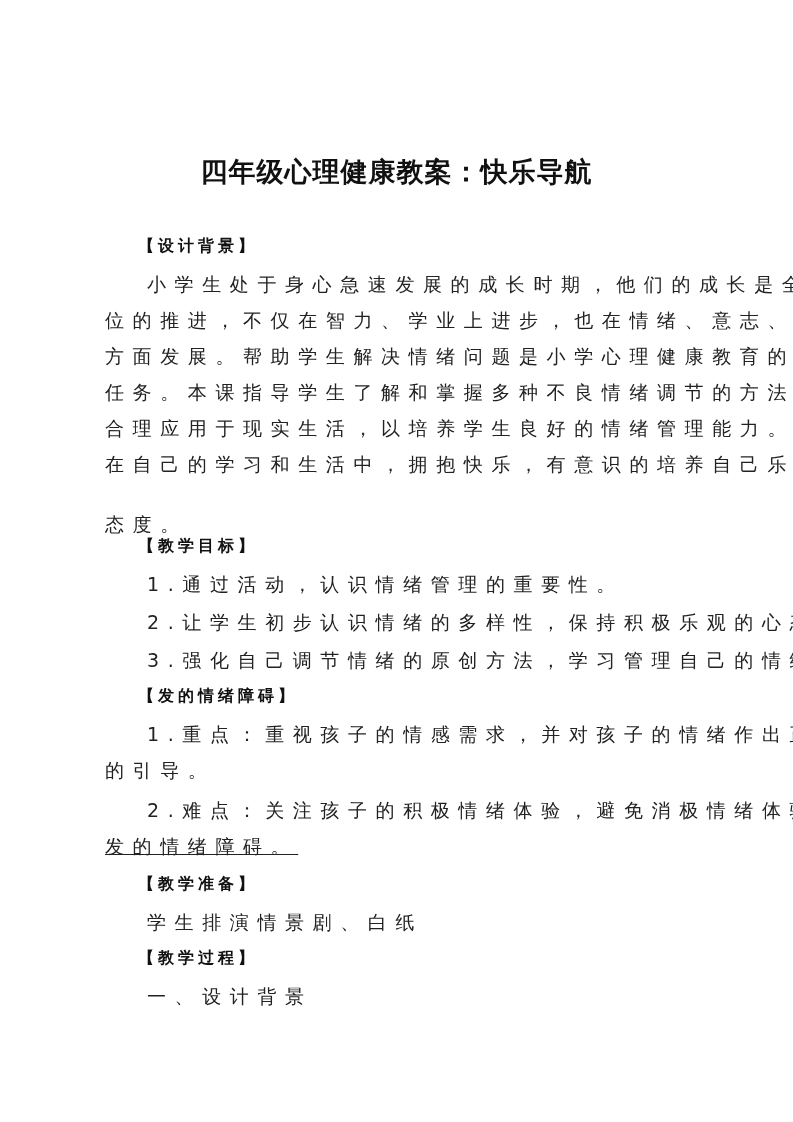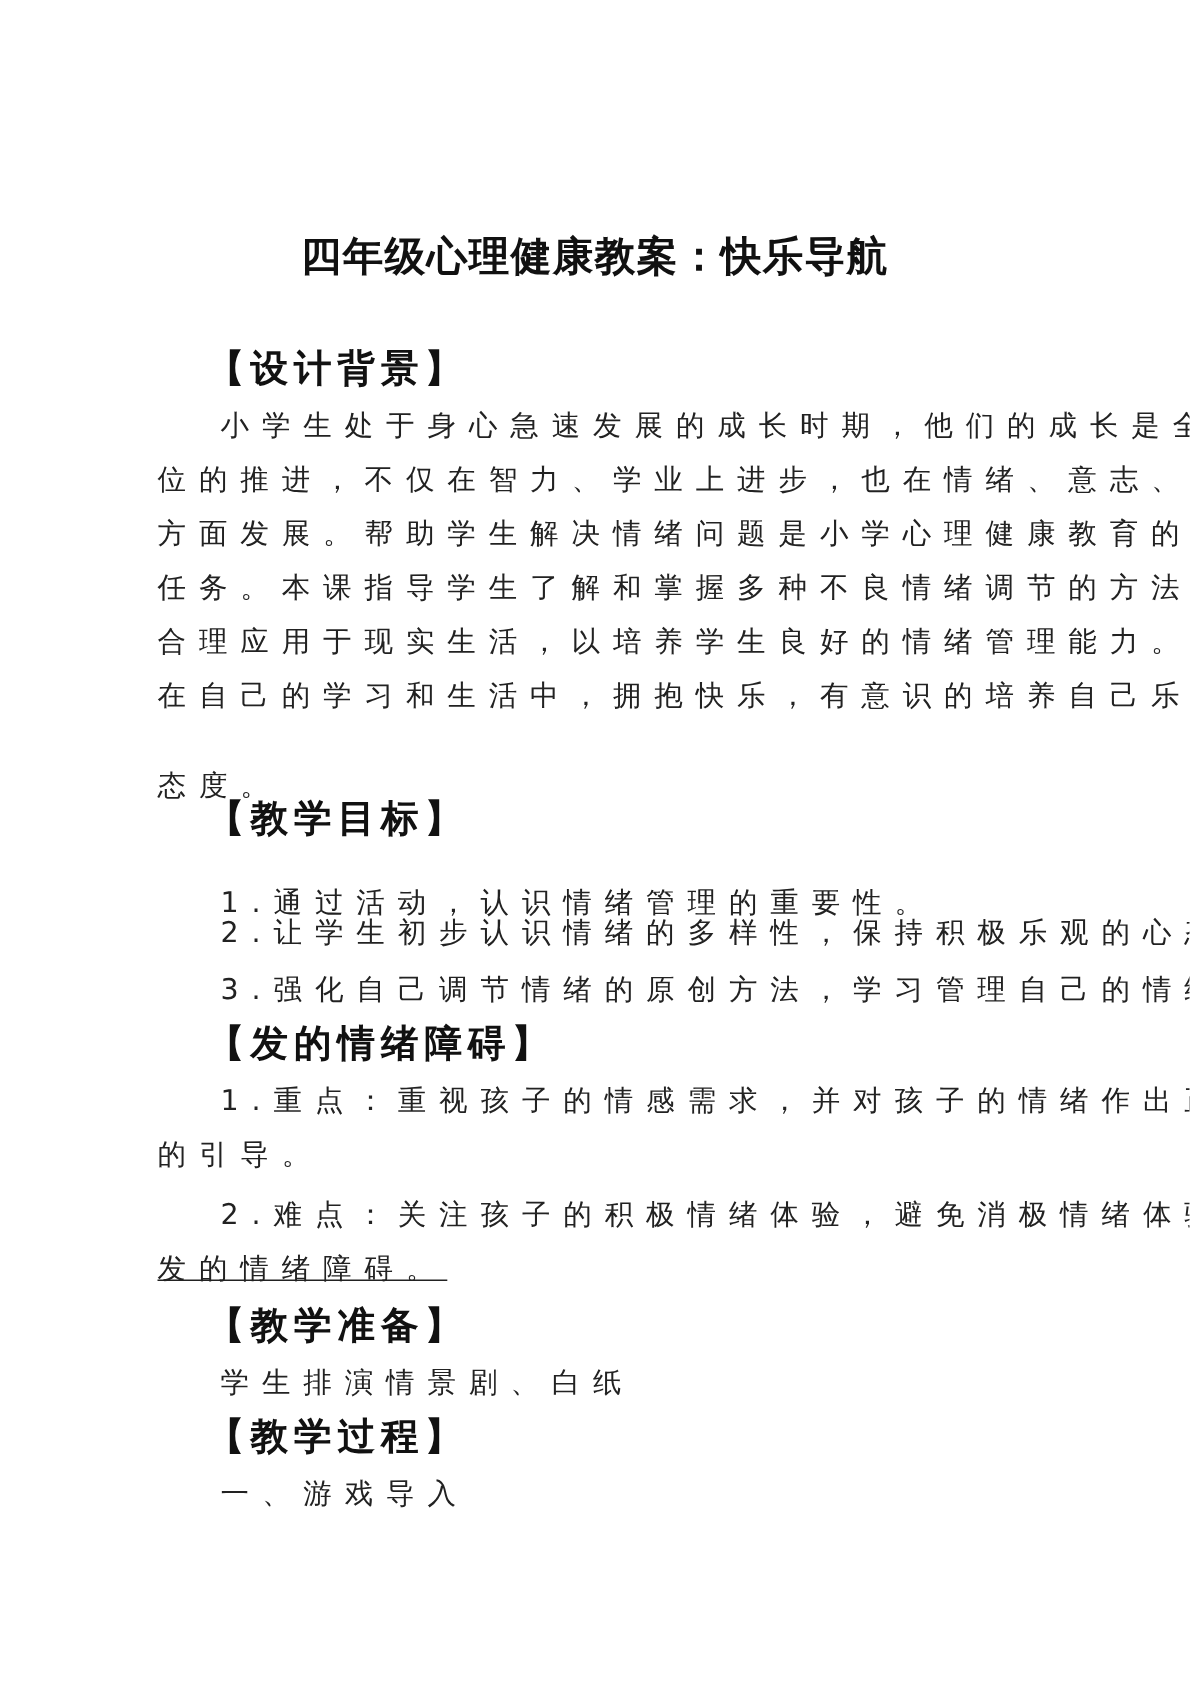--- a/index.html
+++ b/index.html
@@ -42,21 +42,21 @@
       left: 0;
       height: 36px;
       line-height: 36px;
       font-size: 19px;
       white-space: nowrap;
       letter-spacing: 8.6px;
       color: #222;
     }
     .heading {
       font-weight: bold;
-      font-size: 25px;
+      font-size: 16px;
       letter-spacing: 4px;
       color: #111;
     }
     .indent { left: 42px; }
     .indent-h { left: 33px; }
   </style>
 </head>
 <body>
 
 <div class="page">
@@ -67,30 +67,30 @@
     <div class="line heading indent-h" style="top:228px;">【设计背景】</div>
     <div class="line indent" style="top:266px;">小学生处于身心急速发展的成长时期，他们的成长是全方</div>
     <div class="line" style="top:302px;">位的推进，不仅在智力、学业上进步，也在情绪、意志、个性</div>
     <div class="line" style="top:338px;">方面发展。帮助学生解决情绪问题是小学心理健康教育的一项</div>
     <div class="line" style="top:374px;">任务。本课指导学生了解和掌握多种不良情绪调节的方法，并</div>
     <div class="line" style="top:410px;">合理应用于现实生活，以培养学生良好的情绪管理能力。能够</div>
     <div class="line" style="top:446px;">在自己的学习和生活中，拥抱快乐，有意识的培养自己乐观的</div>
     <div class="line" style="top:482px;margin-top:24px;">态度。</div>
 
     <div class="line heading indent-h" style="top:528px;">【教学目标】</div>
-    <div class="line indent" style="top:584px;">1.通过活动，认识情绪管理的重要性。</div>
+    <div class="line indent" style="top:566px;">1.通过活动，认识情绪管理的重要性。</div>
     <div class="line indent" style="top:604px;">2.让学生初步认识情绪的多样性，保持积极乐观的心态。</div>
     <div class="line indent" style="top:642px;">3.强化自己调节情绪的原创方法，学习管理自己的情绪。</div>
 
     <div class="line heading indent-h" style="top:678px;">【发的情绪障碍】</div>
     <div class="line indent" style="top:716px;">1.重点：重视孩子的情感需求，并对孩子的情绪作出正确</div>
     <div class="line" style="top:752px;">的引导。</div>
     <div class="line indent" style="top:792px;">2.难点：关注孩子的积极情绪体验，避免消极情绪体验引</div>
     <div class="line" style="top:828px;text-decoration:underline;">发的情绪障碍。</div>
 
     <div class="line heading indent-h" style="top:866px;">【教学准备】</div>
     <div class="line indent" style="top:904px;">学生排演情景剧、白纸</div>
 
     <div class="line heading indent-h" style="top:940px;">【教学过程】</div>
-    <div class="line indent" style="top:978px;">一、游戏导入</div>
+    <div class="line indent" style="top:978px;">一、设计背景</div>
 
   </div>
 </div>
 
 </body></html>

